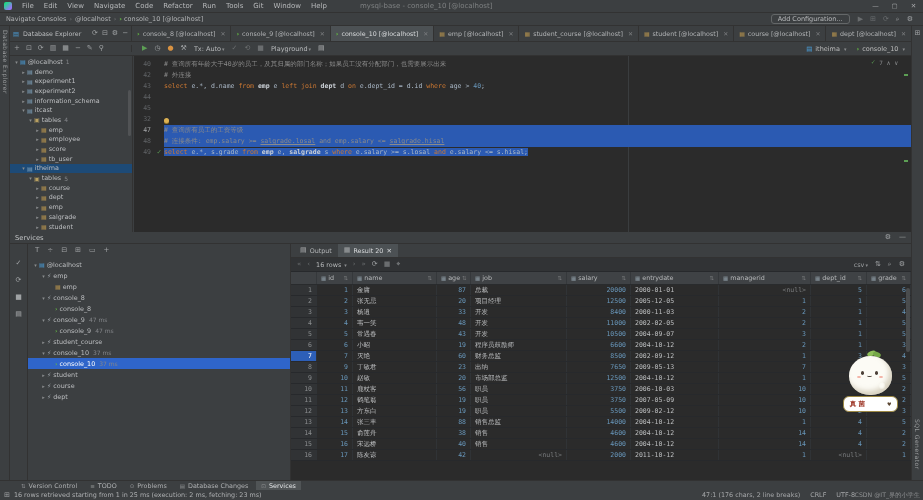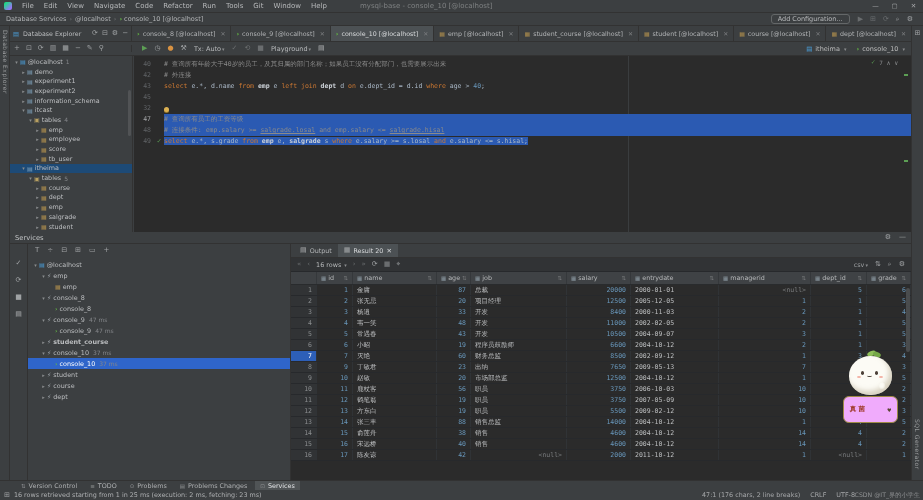--- a/index.html
+++ b/index.html
@@ -120,41 +120,41 @@
 .mascot{position:absolute;left:842px;top:351px;width:58px;height:57px;z-index:6}
 .m-leaf1{position:absolute;left:25px;top:0;width:9px;height:5px;background:#8fbf5a;border-radius:50%;transform:rotate(-24deg)}
 .m-leaf2{position:absolute;left:31px;top:1px;width:8px;height:4.5px;background:#75a847;border-radius:50%;transform:rotate(22deg)}
 .m-body{position:absolute;left:7px;top:5px;width:43px;height:39px;background:#fcfbf5;border-radius:50% 50% 48% 48%;box-shadow:inset -3px -4px 5px rgba(185,175,150,.55)}
 .m-eye{position:absolute;width:3px;height:3.5px;background:#4c4038;border-radius:50%;top:15px}
 .m-eye.l{left:12px}.m-eye.r{left:26px}
 .m-mouth{position:absolute;left:18px;top:18px;width:5px;height:3px;border-bottom:1.2px solid #4c4038;border-radius:50%}
 .m-blush{position:absolute;width:3.5px;height:2px;background:#f3b3a6;border-radius:50%;top:19.5px}
 .m-blush.l{left:8px}.m-blush.r{left:30px}
 .m-arm{position:absolute;left:30px;top:26px;width:7px;height:8px;background:#fcfbf5;border-radius:50%;box-shadow:inset -1px -1px 2px rgba(185,175,150,.55)}
-.m-banner{position:absolute;left:1px;top:45px;width:55px;height:27px;background:#f0abfc;border:1px solid #9e8a45;border-radius:6px;display:flex;align-items:center;justify-content:center;gap:22px;font-size:6.5px;color:#a03c2d;font-weight:bold}
+.m-banner{position:absolute;left:1px;top:45px;width:55px;height:16px;background:#ffffff;border:1px solid #9e8a45;border-radius:6px;display:flex;align-items:center;justify-content:center;gap:22px;font-size:6.5px;color:#a03c2d;font-weight:bold}
 .m-banner .heart{color:#5a4632;font-size:5px;font-weight:normal}
 </style>
 </head>
 <body>
 
 <div class="app">
 
   <div class="titlebar">
     <div class="logo"></div>
     <div id="menus"><span class="menu-item">File</span><span class="menu-item">Edit</span><span class="menu-item">View</span><span class="menu-item">Navigate</span><span class="menu-item">Code</span><span class="menu-item">Refactor</span><span class="menu-item">Run</span><span class="menu-item">Tools</span><span class="menu-item">Git</span><span class="menu-item">Window</span><span class="menu-item">Help</span></div>
     <span class="win-title">mysql-base - console_10 [@localhost]</span>
     <div class="winbtns">
       <span class="winbtn">—</span>
       <span class="winbtn">▢</span>
       <span class="winbtn">✕</span>
     </div>
   </div>
 
   <div class="navbar">
-    <span id="crumbs"><span class="crumb">Database Services</span><span class="crumb-sep">›</span><span class="crumb">@localhost</span><span class="crumb-sep">›</span><span class="crumb-ic">›</span><span class="crumb">console_10 [@localhost]</span></span>
+    <span id="crumbs"><span class="crumb">Navigate Consoles</span><span class="crumb-sep">›</span><span class="crumb">@localhost</span><span class="crumb-sep">›</span><span class="crumb-ic">›</span><span class="crumb">console_10 [@localhost]</span></span>
     <span class="addconf">Add Configuration...</span>
     <span class="nav-icons">
       <span class="ic dim">▶</span>
       <span class="ic dim">⊞</span>
       <span class="ic dim">⟳</span>
       <span class="ic">⌕</span>
       <span class="ic">⚙</span>
     </span>
   </div>
 
@@ -374,20 +374,25 @@
         <span class="gut">42</span>
         <span class="gico"></span>
         <span class="econtent"><span class="tok com"># 外连接</span></span>
       </div>
       <div class="eline">
         <span class="gut">43</span>
         <span class="gico"></span>
         <span class="econtent"><span class="tok kw">select </span><span class="tok id">e.*, d.name </span><span class="tok kw">from </span><span class="tok tbl">emp </span><span class="tok id">e </span><span class="tok kw">left join </span><span class="tok tbl">dept </span><span class="tok id">d </span><span class="tok kw">on </span><span class="tok id">e.dept_id = d.id </span><span class="tok kw">where </span><span class="tok id">age &gt; </span><span class="tok num">40</span><span class="tok id">;</span></span>
       </div>
       <div class="eline">
+        <span class="gut">44</span>
+        <span class="gico"></span>
+        <span class="econtent"></span>
+      </div>
+      <div class="eline">
         <span class="gut">45</span>
         <span class="gico"></span>
         <span class="econtent"></span>
       </div>
       <div class="eline">
         <span class="gut">32</span>
         <span class="gico"></span>
         <span class="econtent"><span class="bulb"></span></span>
       </div>
       <div class="eline">
@@ -462,21 +467,21 @@
             <span class="nicon i-session">⚡</span>
             <span>console_9</span>
             <span class="time">47 ms</span>
           </div>
           <div class="trow" style="padding-left: 20px;">
             <span class="chev"></span>
             <span class="nicon i-console">›</span>
             <span>console_9</span>
             <span class="time">47 ms</span>
           </div>
-          <div class="trow" style="padding-left: 12px; font-weight: bold;">
+          <div class="trow" style="padding-left: 12px;">
             <span class="chev">▸</span>
             <span class="nicon i-session">⚡</span>
             <span>student_course</span>
           </div>
           <div class="trow" style="padding-left: 12px;">
             <span class="chev">▾</span>
             <span class="nicon i-session">⚡</span>
             <span>console_10</span>
             <span class="time">37 ms</span>
           </div>
@@ -788,21 +793,21 @@
       <div class="bb-item">
         <span class="bb-ic">≡</span>
         <span>TODO</span>
       </div>
       <div class="bb-item">
         <span class="bb-ic">⊙</span>
         <span>Problems</span>
       </div>
       <div class="bb-item">
         <span class="bb-ic">▤</span>
-        <span>Problems Changes</span>
+        <span>Database Changes</span>
       </div>
       <div class="bb-item active">
         <span class="bb-ic">⊡</span>
         <span>Services</span>
       </div>
     </div>
 
   <div class="statusbar">
     <span class="sb-msg">
       <span class="ic">⊞</span>

